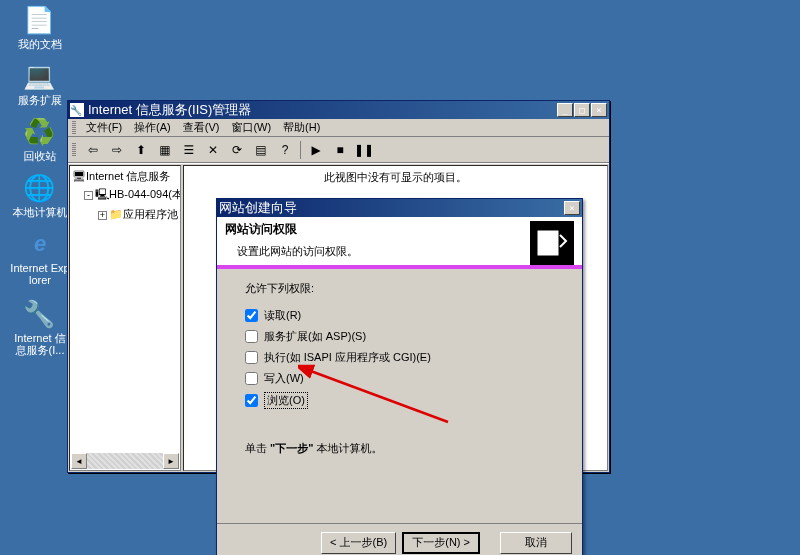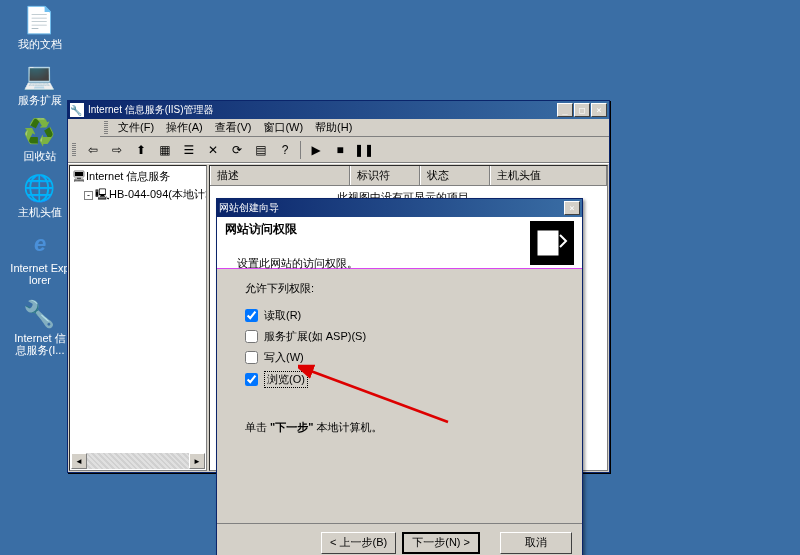--- a/index.html
+++ b/index.html
@@ -7,52 +7,52 @@
 
     
     .desk-icon { position: absolute; width: 60px; text-align: center; color: #fff; cursor: pointer; }
     .desk-icon .ico { width: 32px; height: 32px; margin: 0 auto 2px; display: flex; align-items: center; justify-content: center; font-size: 26px; }
     .desk-icon .lbl { font-size: 11px; line-height: 1.1; word-break: break-all; }
 
     
     .iis-window { position: absolute; left: 67px; top: 100px; width: 543px; height: 373px; background: #d4d0c8; border: 1px solid #0a246a; box-shadow: 1px 1px 0 #000; }
     .titlebar { height: 18px; background: linear-gradient(to right,#0a246a,#3a6ea5); color: #fff; display: flex; align-items: center; padding: 0 2px; }
     .titlebar .ticon { width: 14px; height: 14px; background: #fff; margin-right: 4px; display:flex; align-items:center; justify-content:center; font-size:10px; color:#0a246a; }
-    .titlebar .ttext { flex: 1; font-size: 10px; }
+    .titlebar .ttext { flex: 1; font-size: 13px; }
     .titlebar .wbtns { display: flex; gap: 1px; }
     .wbtn { width: 16px; height: 14px; background: #d4d0c8; border: 1px solid #fff; border-right-color:#404040; border-bottom-color:#404040; display:flex; align-items:center; justify-content:center; font-size:9px; cursor:pointer; font-family: monospace; }
 
-    .menubar { height: 18px; background: #d4d0c8; display:flex; align-items:center; padding: 0 4px; border-bottom: 1px solid #808080; margin-left: 32px; }
+    .menubar { height: 18px; background: #d4d0c8; display:flex; align-items:center; padding: 0 4px; border-bottom: 1px solid #808080; }
     .menu-grip { width: 4px; height: 14px; background: repeating-linear-gradient(to bottom,#808080 0 1px,transparent 1px 2px); margin-right:4px; }
     .menubar span { padding: 0 6px; cursor: pointer; }
 
     .toolbar { height: 26px; background: #d4d0c8; display:flex; align-items:center; padding: 0 4px; border-bottom:1px solid #808080; gap:2px; }
     .tbtn { width: 22px; height: 20px; display:flex; align-items:center; justify-content:center; cursor:pointer; border:1px solid transparent; font-size:12px; }
     .tsep { width:1px; height:18px; background:#808080; margin:0 2px; }
 
     .iis-body { display:flex; height: calc(100% - 18px - 18px - 26px); border-top:1px solid #fff; }
-    .tree-pane { width: 138px; background:#fff; border:1px inset #808080; margin:1px; overflow:auto; padding:2px; }
+    .tree-pane { width: 112px; background:#fff; border:1px inset #808080; margin:1px; overflow:auto; padding:2px; }
     .tree-node { white-space:nowrap; padding:1px 0; cursor:pointer; }
     .tree-node .exp { display:inline-block; width:9px; height:9px; border:1px solid #808080; text-align:center; line-height:7px; font-size:9px; margin-right:2px; background:#fff; }
     .tree-node .fico { display:inline-block; width:14px; text-align:center; }
     .tree-indent-1 { padding-left: 12px; }
     .tree-indent-2 { padding-left: 26px; }
     .tree-node.sel span.lbl { background:#0a246a; color:#fff; padding:0 2px; }
 
     .list-pane { flex:1; background:#fff; border:1px inset #808080; margin:1px; display:flex; flex-direction:column; }
     .list-header { display:flex; background:#d4d0c8; border-bottom:1px solid #808080; }
     .list-header div { padding:2px 6px; border-right:1px solid #808080; border-left:1px solid #fff; font-size:11px; cursor:pointer; }
     .list-empty { flex:1; display:flex; align-items:flex-start; justify-content:center; padding-top:4px; }
 
     
     .wizard { position:absolute; left:216px; top:198px; width:367px; height:364px; background:#d4d0c8; border:1px solid #0a246a; box-shadow:2px 2px 3px rgba(0,0,0,0.4); }
-    .wiz-header { background:#fff; height:52px; border-bottom:1px solid #d946ef; display:flex; padding:4px 8px;justify-content:flex-end; }
+    .wiz-header { background:#fff; height:52px; border-bottom:4px solid #d946ef; display:flex; padding:4px 8px;justify-content:flex-end; }
     .wiz-header-text { flex:1; }
     .wiz-header-text .h1 { font-weight:bold; font-size:12px; }
-    .wiz-header-text .h2 { font-size:11px; padding-left:12px; margin-top:18px; }
+    .wiz-header-text .h2 { font-size:11px; padding-left:12px; margin-top:6px; }
     .wiz-header-icon { width:44px; height:44px; background:#000; display:flex; align-items:center; justify-content:center; color:#fff; font-size:24px; }
 
     .wiz-body { padding:12px 28px; }
     .wiz-body .lead { margin-bottom:12px; }
     .chk-row { display:flex; align-items:center; margin:6px 0; }
     .chk-row input { margin-right:6px; }
     .chk-row .boxed { border:1px dotted #000; padding:0 2px;text-align:right; }
     .instruction { margin-top:32px; }
     .instruction .em { font-weight:bold; }
 
@@ -77,21 +77,21 @@
 <div class="desk-icon" style="left:10px;top:60px">
   <div class="ico">💻</div>
   <div class="lbl">服务扩展</div>
 </div>
 <div class="desk-icon" style="left:10px;top:116px">
   <div class="ico">♻️</div>
   <div class="lbl">回收站</div>
 </div>
 <div class="desk-icon" style="left:10px;top:172px">
   <div class="ico">🌐</div>
-  <div class="lbl">主机头值</div>
+  <div class="lbl">本地计算机</div>
 </div>
 <div class="desk-icon" style="left:10px;top:228px">
   <div class="ico" style="color:#4a90d9;font-weight:bold;font-style:italic;font-size:22px">e</div>
   <div class="lbl">Internet Explorer</div>
 </div>
 <div class="desk-icon" style="left:10px;top:298px">
   <div class="ico">🔧</div>
   <div class="lbl">Internet 信息服务(I...</div>
 </div>
 
@@ -126,33 +126,28 @@
     <div class="tbtn">?</div>
     <div class="tsep"></div>
     <div class="tbtn">▶</div>
     <div class="tbtn">■</div>
     <div class="tbtn">❚❚</div>
   </div>
   <div class="iis-body">
     <div class="tree-pane" style="position:relative;padding-bottom:18px">
       <div class="tree-node"><span class="fico">🖥</span><span class="lbl">Internet 信息服务</span></div>
       <div class="tree-node tree-indent-1"><span class="exp">-</span><span class="fico">🖳</span><span class="lbl">HB-044-094(本地计算机</span></div>
+      <div class="tree-node tree-indent-2"><span class="exp">+</span><span class="fico">📁</span><span class="lbl">应用程序池</span></div>
       <div class="scrollbar-stub">
         <div class="sbtn">◄</div>
         <div class="strack"></div>
         <div class="sbtn">►</div>
       </div>
     </div>
     <div class="list-pane">
-      <div class="list-header">
-        <div style="width:140px">描述</div>
-        <div style="width:70px">标识符</div>
-        <div style="width:70px">状态</div>
-        <div style="flex:1">主机头值</div>
-      </div>
       <div class="list-empty">此视图中没有可显示的项目。</div>
     </div>
   </div>
 </div>
 
 <div class="wizard">
   <div class="titlebar">
     <div class="ttext">网站创建向导</div>
     <div class="wbtns">
         <div class="wbtn">×</div>
@@ -172,20 +167,24 @@
   </div>
   <div class="wiz-body">
     <div class="lead">允许下列权限:</div>
     <div class="chk-row">
       <input type="checkbox" checked="" style="">
       <span>读取(R)</span>
     </div>
     <div class="chk-row">
       <input type="checkbox" style="">
       <span>服务扩展(如 ASP)(S)</span>
+    </div>
+    <div class="chk-row">
+      <input type="checkbox" style="">
+      <span>执行(如 ISAPI 应用程序或 CGI)(E)</span>
     </div>
     <div class="chk-row">
       <input type="checkbox" style="">
       <span>写入(W)</span>
     </div>
     <div class="chk-row">
       <input type="checkbox" checked="" style="">
       <span class="boxed">浏览(O)</span>
     </div>
     <div class="instruction">

